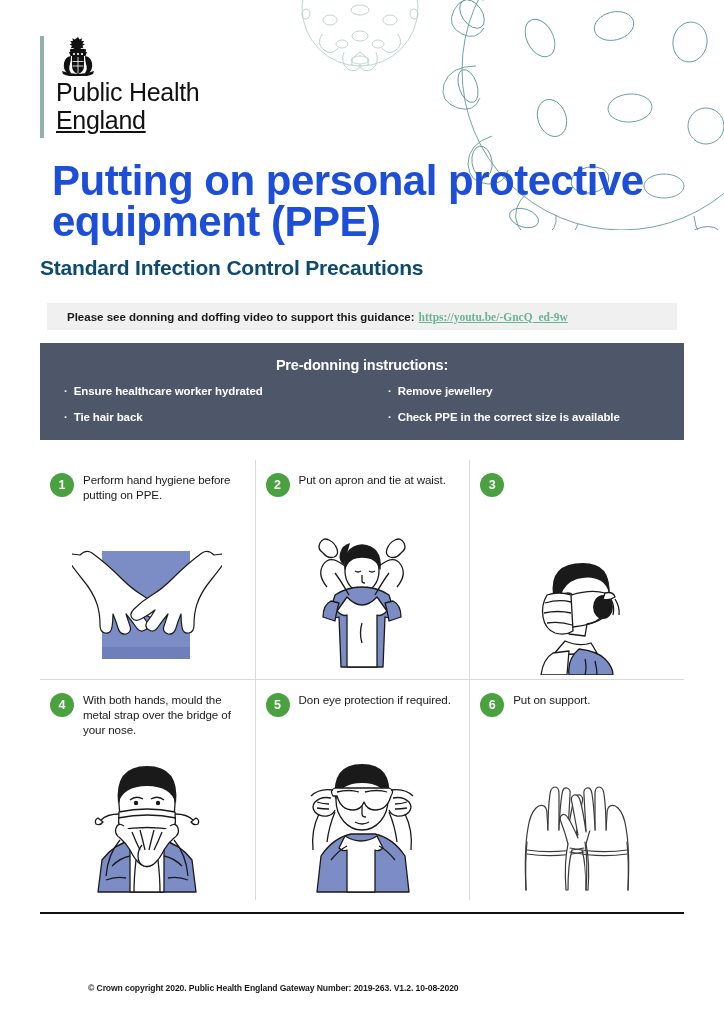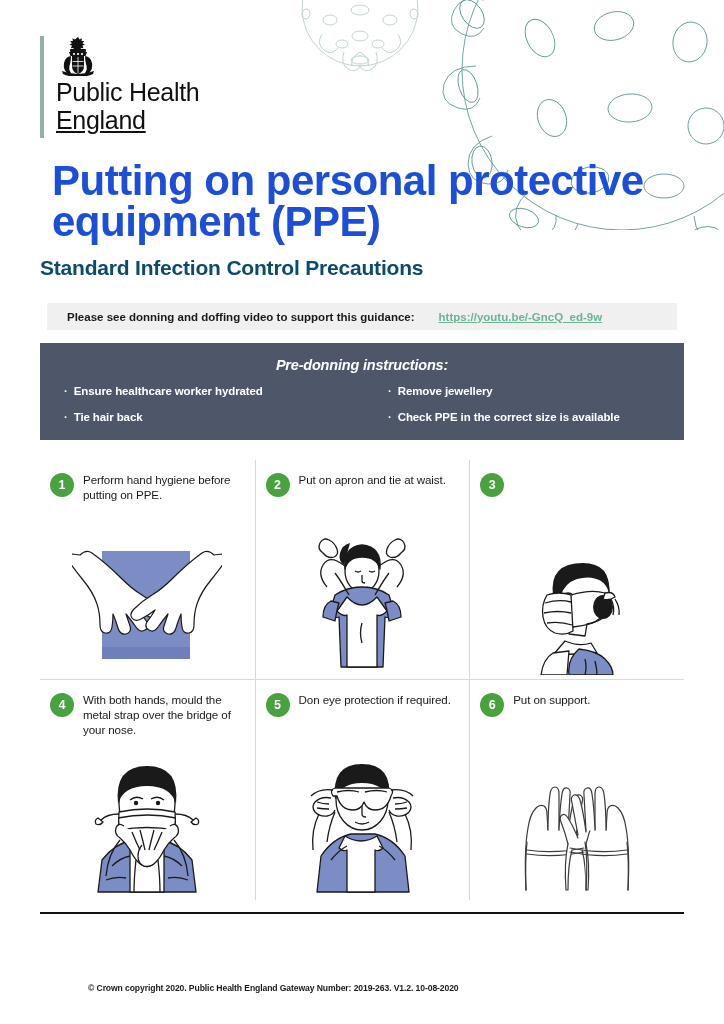--- a/index.html
+++ b/index.html
@@ -23,28 +23,28 @@
   .logo-line + .logo-line { margin-top:3px;text-decoration:underline; }
 
   
   .title { position:absolute; left:40px; top:160px; width:620px;
            font-size:42px; line-height:41px; font-weight:bold; color:#1d4ed8; letter-spacing:-0.5px;margin-left:12px; }
   .subtitle { position:absolute; left:40px; top:255px; width:620px;
               font-size:21px; line-height:26px; font-weight:bold; color:#0c4a6e; letter-spacing:-0.2px; }
 
   
   .video-banner { position:absolute; left:47px; top:303px; width:630px; height:27px;
-                  background:#f0f0f0; display:flex; align-items:center; padding-left:20px;gap:20px; }
+                  background:#f0f0f0; display:flex; align-items:center; padding-left:20px; }
   .video-banner .vb-label { font-size:11.5px; font-weight:bold; color:#1a1a1a; }
-  .video-banner .vb-url { font-size:11.5px; font-weight:bold; color:#6cb394; margin-left:4px; }
+  .video-banner .vb-url { font-size:11.5px; font-weight:bold; color:#6cb394; margin-left:4px;font-family:Liberation Serif, serif; }
 
   
   .predon { position:absolute; left:40px; top:343px; width:644px; height:97px;
             background:#4e5769; color:#fff; }
-  .predon-title { text-align:center; font-size:14.5px; font-weight:bold; padding-top:14px; letter-spacing:-0.2px;font-style:italic; }
+  .predon-title { text-align:center; font-size:14.5px; font-weight:bold; padding-top:14px; letter-spacing:-0.2px; }
   .predon-grid { display:flex; margin-top:11px; padding:0 16px; }
   .predon-col { width:50%; padding-left:8px; }
   .predon-col.right { padding-left:26px; }
   .predon-item { font-size:11.5px; line-height:14px; font-weight:bold; margin-bottom:12px;
                  display:flex; align-items:flex-start; }
   .predon-item .dot { margin-right:6px; font-size:11px; line-height:14px; }
   .predon-item .txt { letter-spacing:-0.1px; }
 
   
   .steps { position:absolute; left:40px; top:460px; width:644px; height:440px; }

